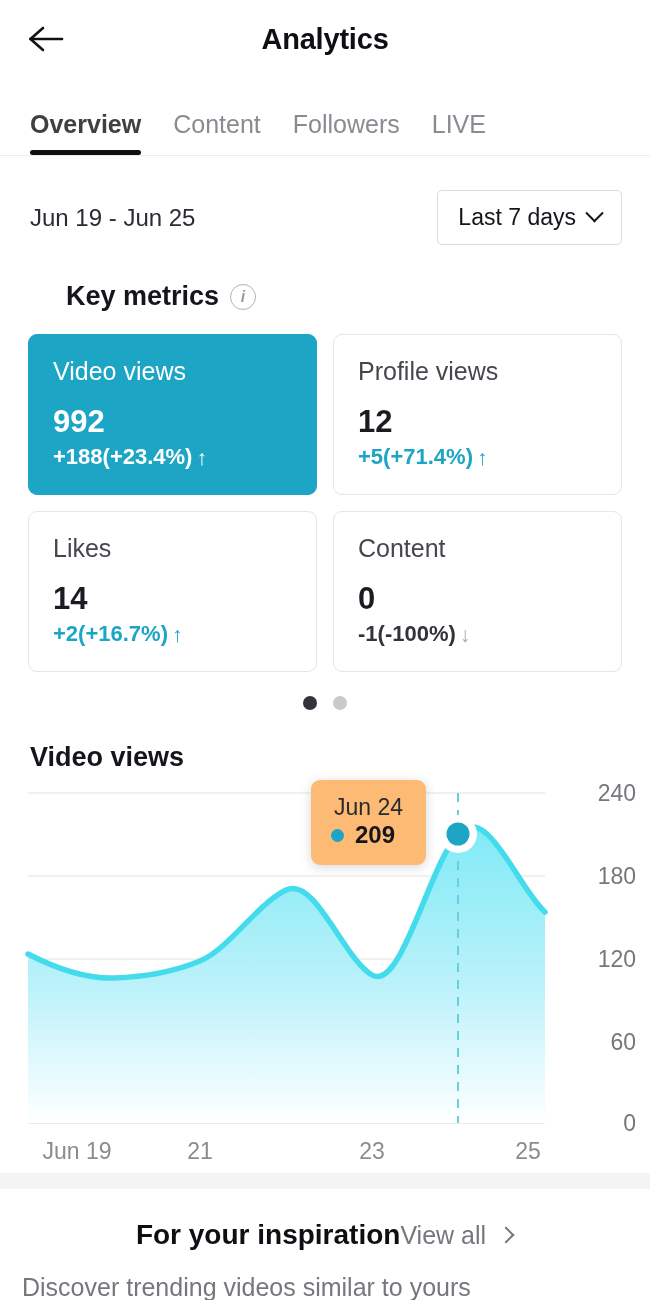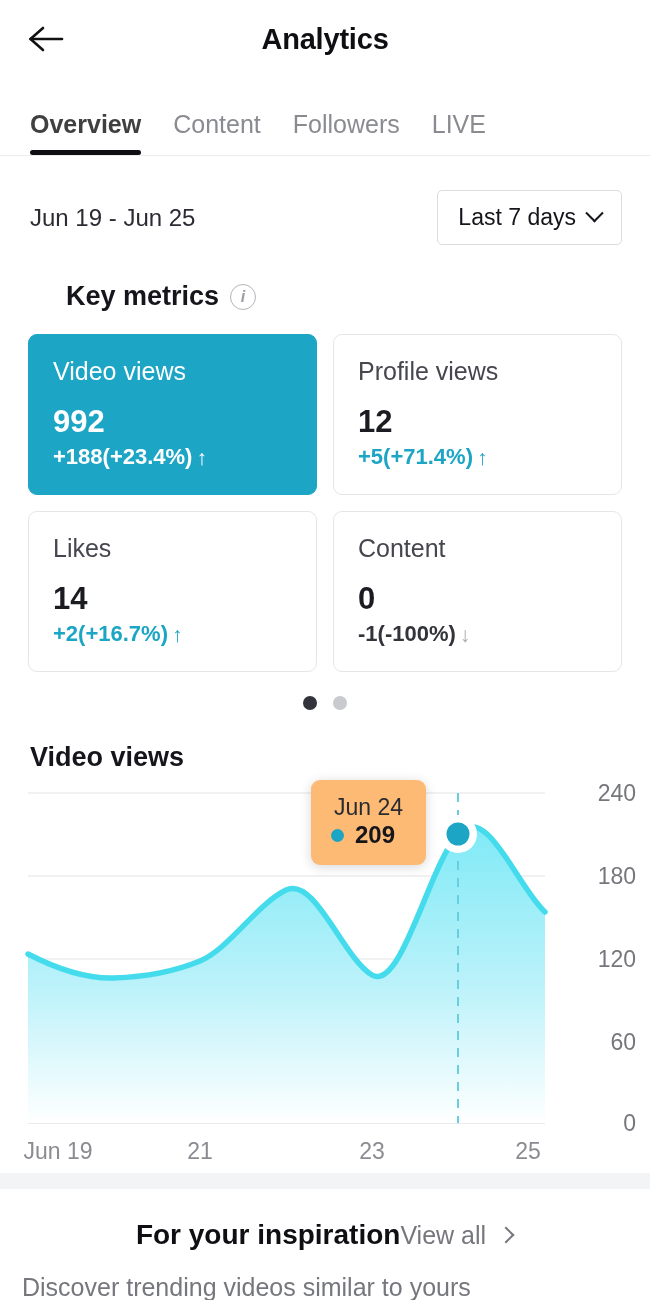--- a/index.html
+++ b/index.html
@@ -207,21 +207,21 @@
       <circle cx="458" cy="61" r="19" fill="#ffffff"></circle>
       <circle cx="458" cy="61" r="11.5" fill="#1CA5C4"></circle>
     </svg>
 
     <div class="ylab" style="top:20px">240</div>
     <div class="ylab" style="top:103px">180</div>
     <div class="ylab" style="top:186px">120</div>
     <div class="ylab" style="top:269px">60</div>
     <div class="ylab" style="top:350px">0</div>
 
-    <div class="xlab" style="left:58px;  top:365px">Jun 19</div>
+    <div class="xlab" style="left:77px;  top:365px">Jun 19</div>
     <div class="xlab" style="left:200px; top:365px">21</div>
     <div class="xlab" style="left:372px; top:365px">23</div>
     <div class="xlab" style="left:528px; top:365px">25</div>
 
     <div class="tooltip" style="left:311px; top:7px;">
       <div class="tt-date">Jun 24</div>
       <div class="tt-row">
         <span class="tt-dot"></span>
         <span class="tt-val">209</span>
       </div>

